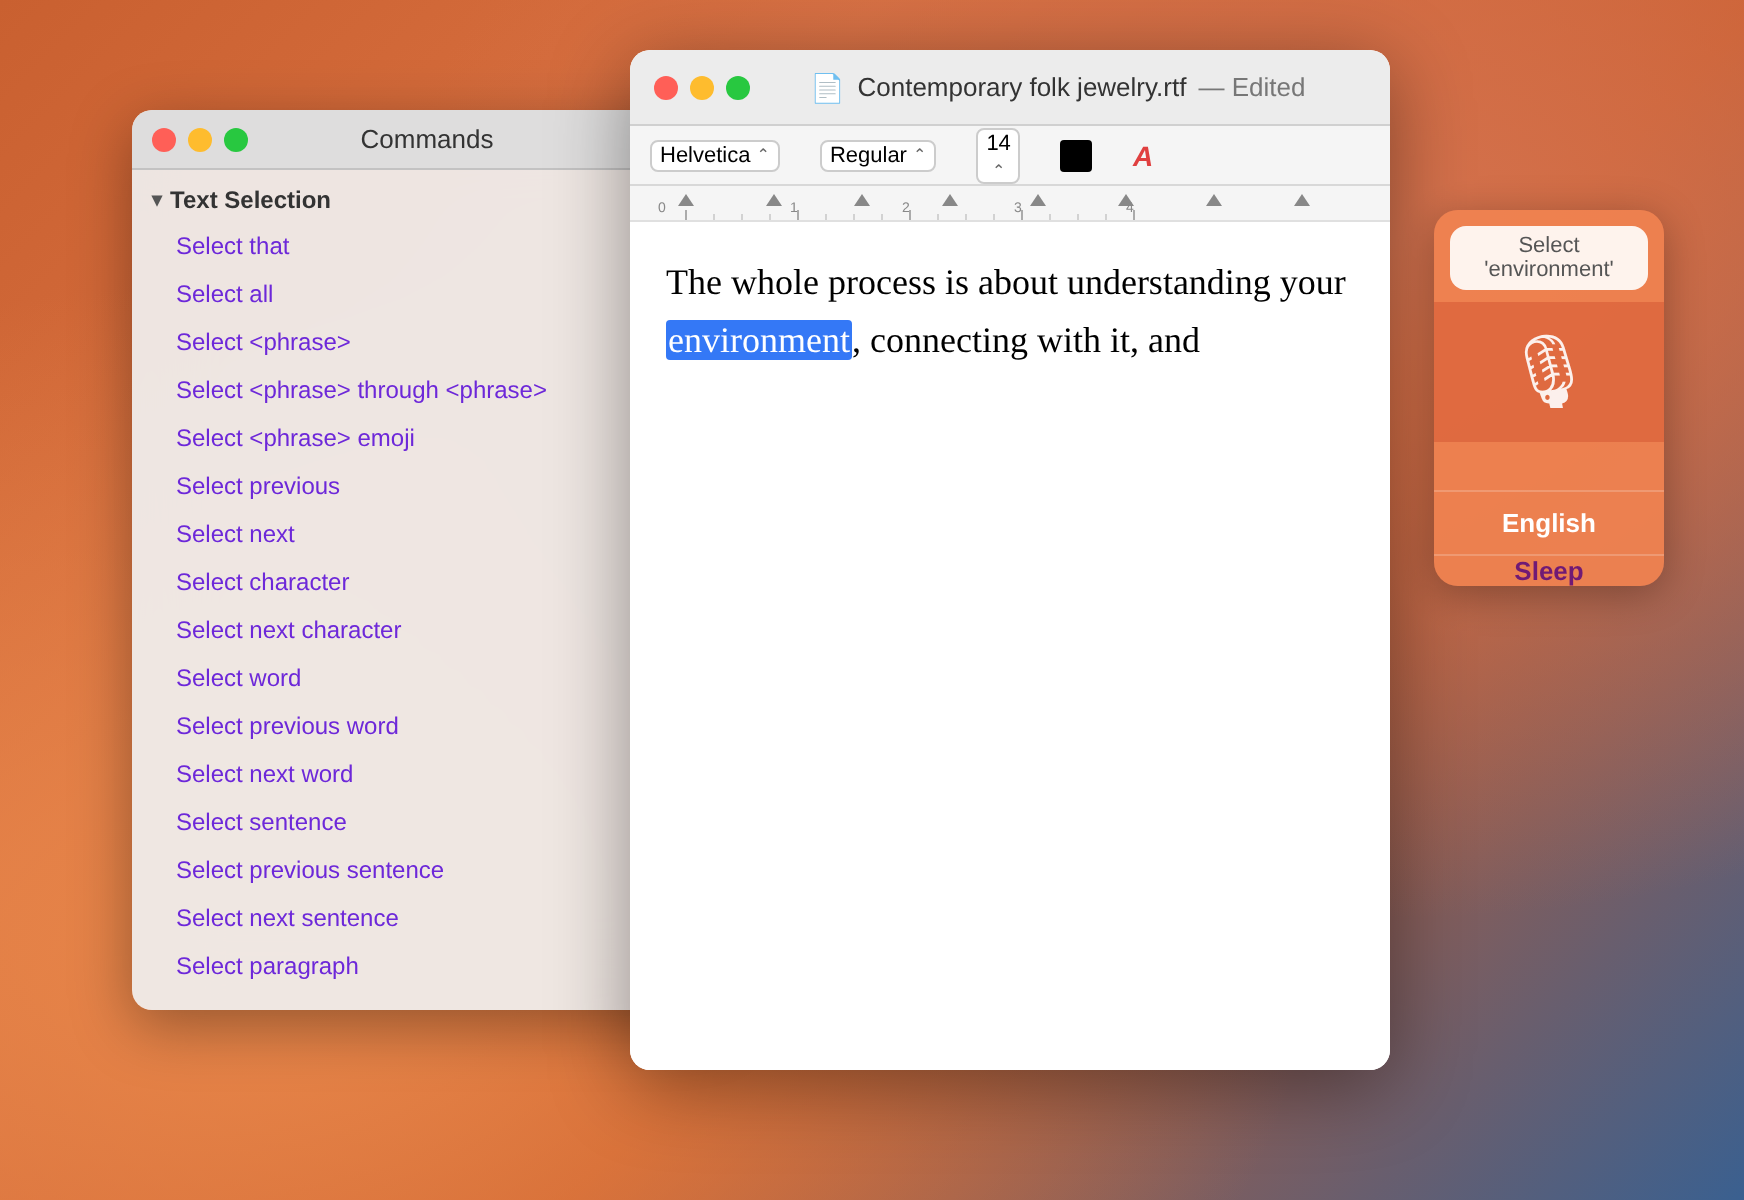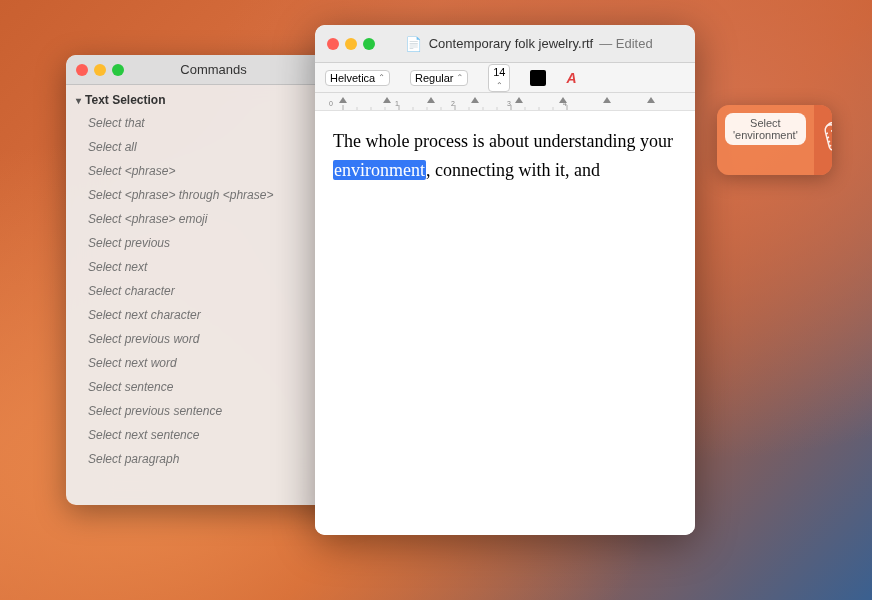--- a/index.html
+++ b/index.html
@@ -99,24 +99,23 @@
     }
 
     .section-header .chevron {
       font-size: 10px;
       color: #555;
     }
 
     .command-item {
       padding: 3px 14px 3px 22px;
       font-size: 12px;
-      color: #737373;
+      color: #6d28d9;
       cursor: default;
       line-height: 1.5;
-      font-style: italic;
     }
 
     
     .doc-window {
       position: absolute;
       top: 25px;
       left: 315px;
       width: 380px;
       height: 510px;
       background: #fff;
@@ -253,22 +252,22 @@
     .voice-panel {
       position: absolute;
       top: 105px;
       right: 40px;
       width: 115px;
       background: rgba(240, 130, 80, 0.92);
       border-radius: 12px;
       box-shadow: 0 4px 20px rgba(0,0,0,0.3);
       overflow: hidden;
       display: flex;
-      flex-direction: row;
-      align-items: flex-start;
+      flex-direction: column;
+      align-items: flex-end;
     }
 
     .voice-search-bar {
       background: rgba(255,255,255,0.9);
       border-radius: 8px;
       margin: 8px 8px 6px 8px;
       padding: 4px 8px;
       font-size: 11px;
       color: #555;
       width: calc(100% - 16px);
@@ -337,20 +336,21 @@
     </div>
     <div class="command-item">Select that</div>
     <div class="command-item">Select all</div>
     <div class="command-item">Select &lt;phrase&gt;</div>
     <div class="command-item">Select &lt;phrase&gt; through &lt;phrase&gt;</div>
     <div class="command-item">Select &lt;phrase&gt; emoji</div>
     <div class="command-item">Select previous</div>
     <div class="command-item">Select next</div>
     <div class="command-item">Select character</div>
     <div class="command-item">Select next character</div>
+    <div class="command-item">Select word</div>
     <div class="command-item">Select previous word</div>
     <div class="command-item">Select next word</div>
     <div class="command-item">Select sentence</div>
     <div class="command-item">Select previous sentence</div>
     <div class="command-item">Select next sentence</div>
     <div class="command-item">Select paragraph</div>
 
   </div>
 </div>
 

